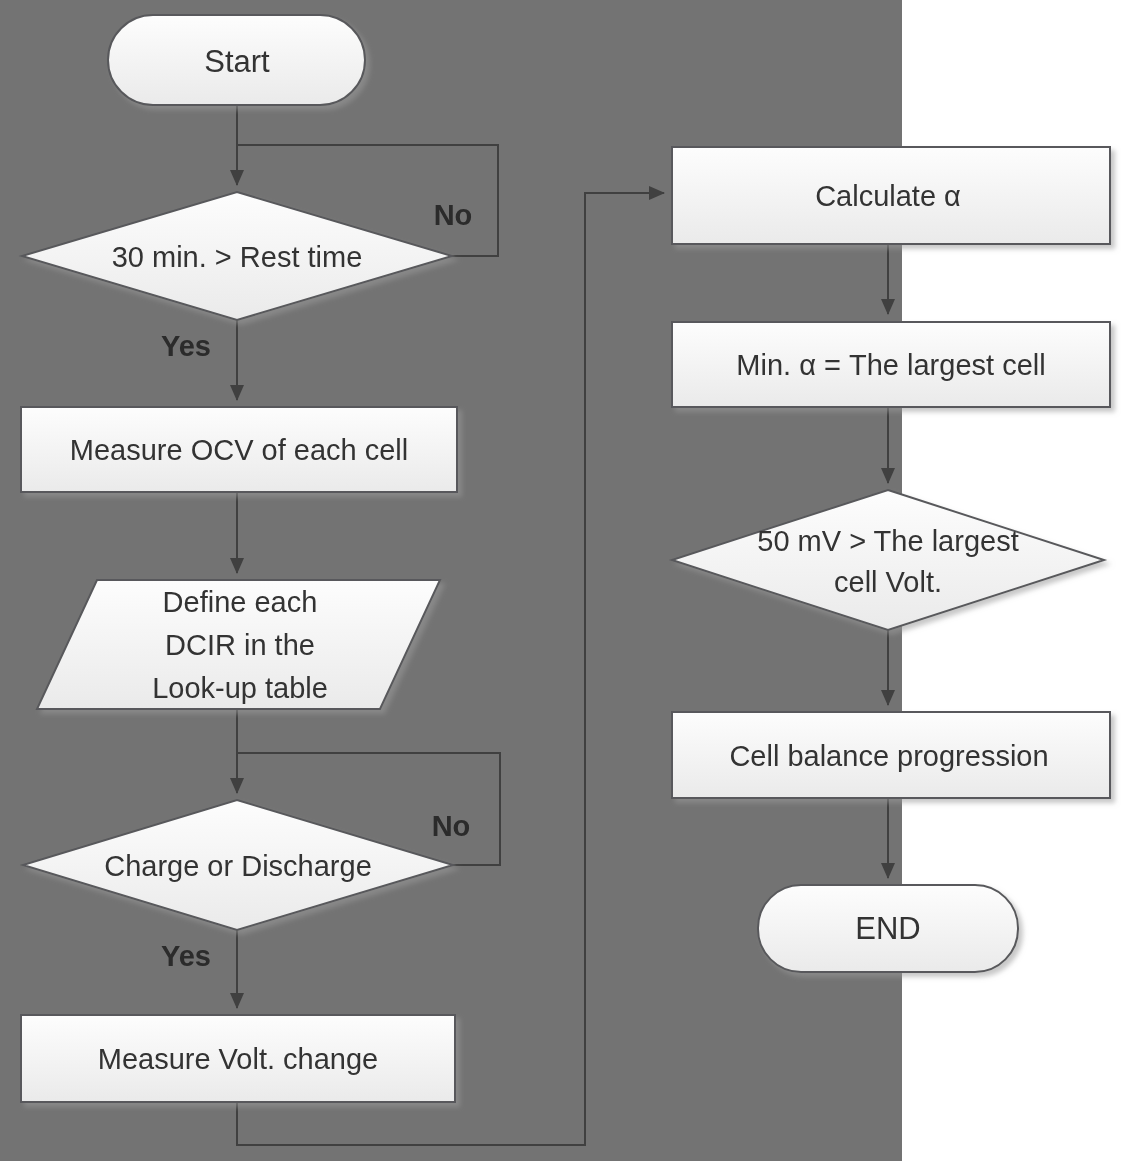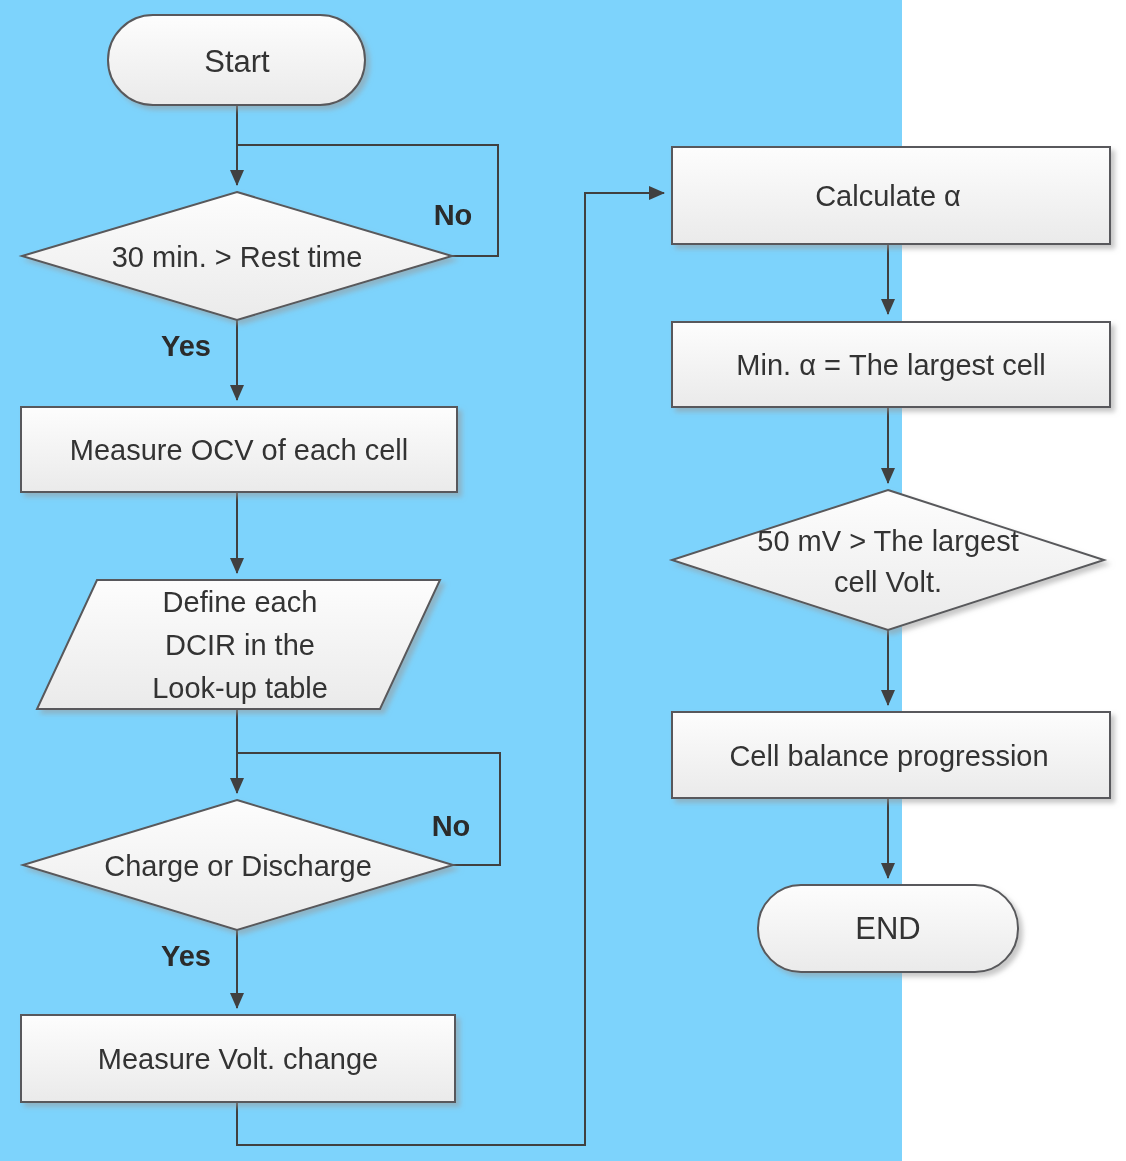--- a/index.html
+++ b/index.html
@@ -4,21 +4,21 @@
 <style>
   html, body {
     margin: 0;
     padding: 0;
     background: #ffffff;
   }
   .canvas {
     position: relative;
     width: 902px;
     height: 1161px;
-    background: #7dd3fc;
+    background: #737373;
     font-family: "Liberation Sans", sans-serif;
     text-decoration: underline;
   }
   svg { display: block; }
   .node-shape {
     fill: url(#gradNode);
     stroke: #58595b;
     stroke-width: 2;
     filter: url(#nodeShadow);
   }

